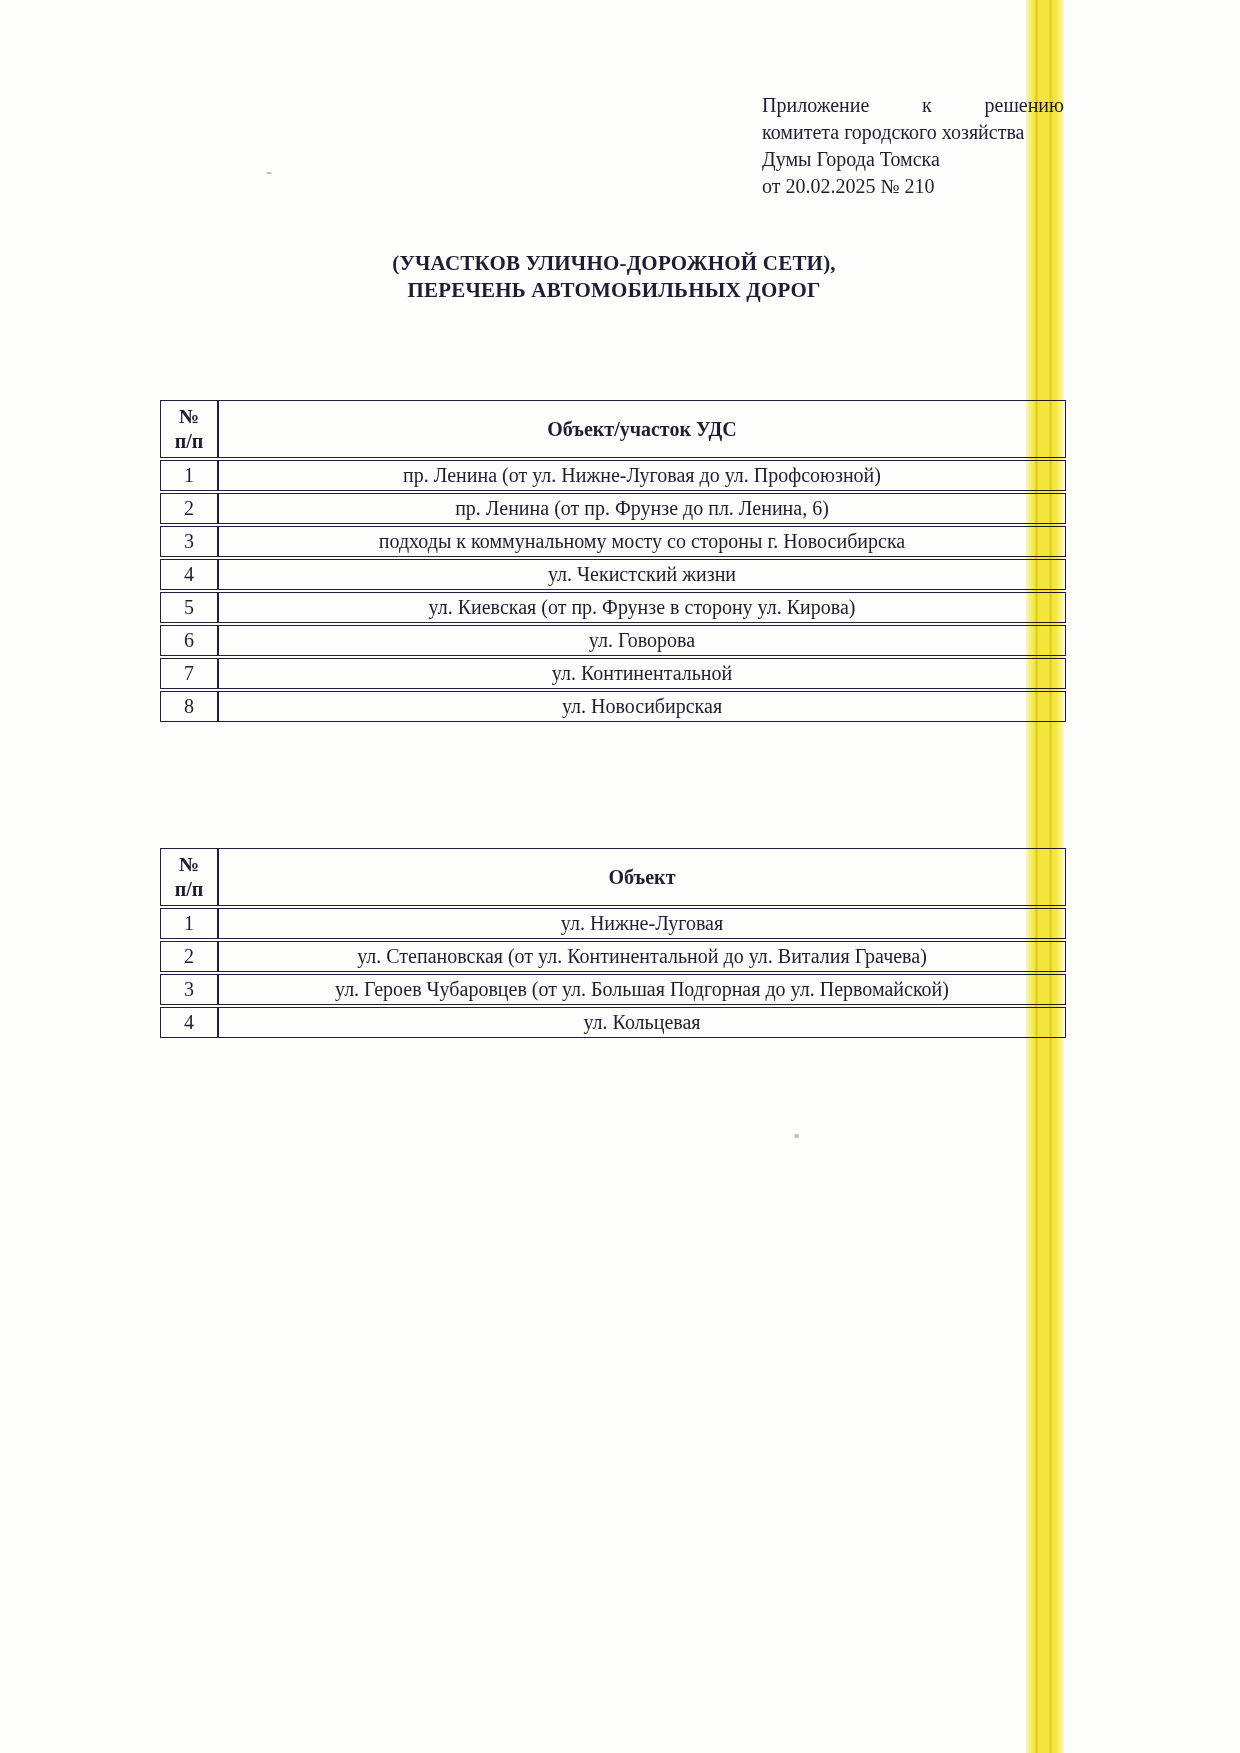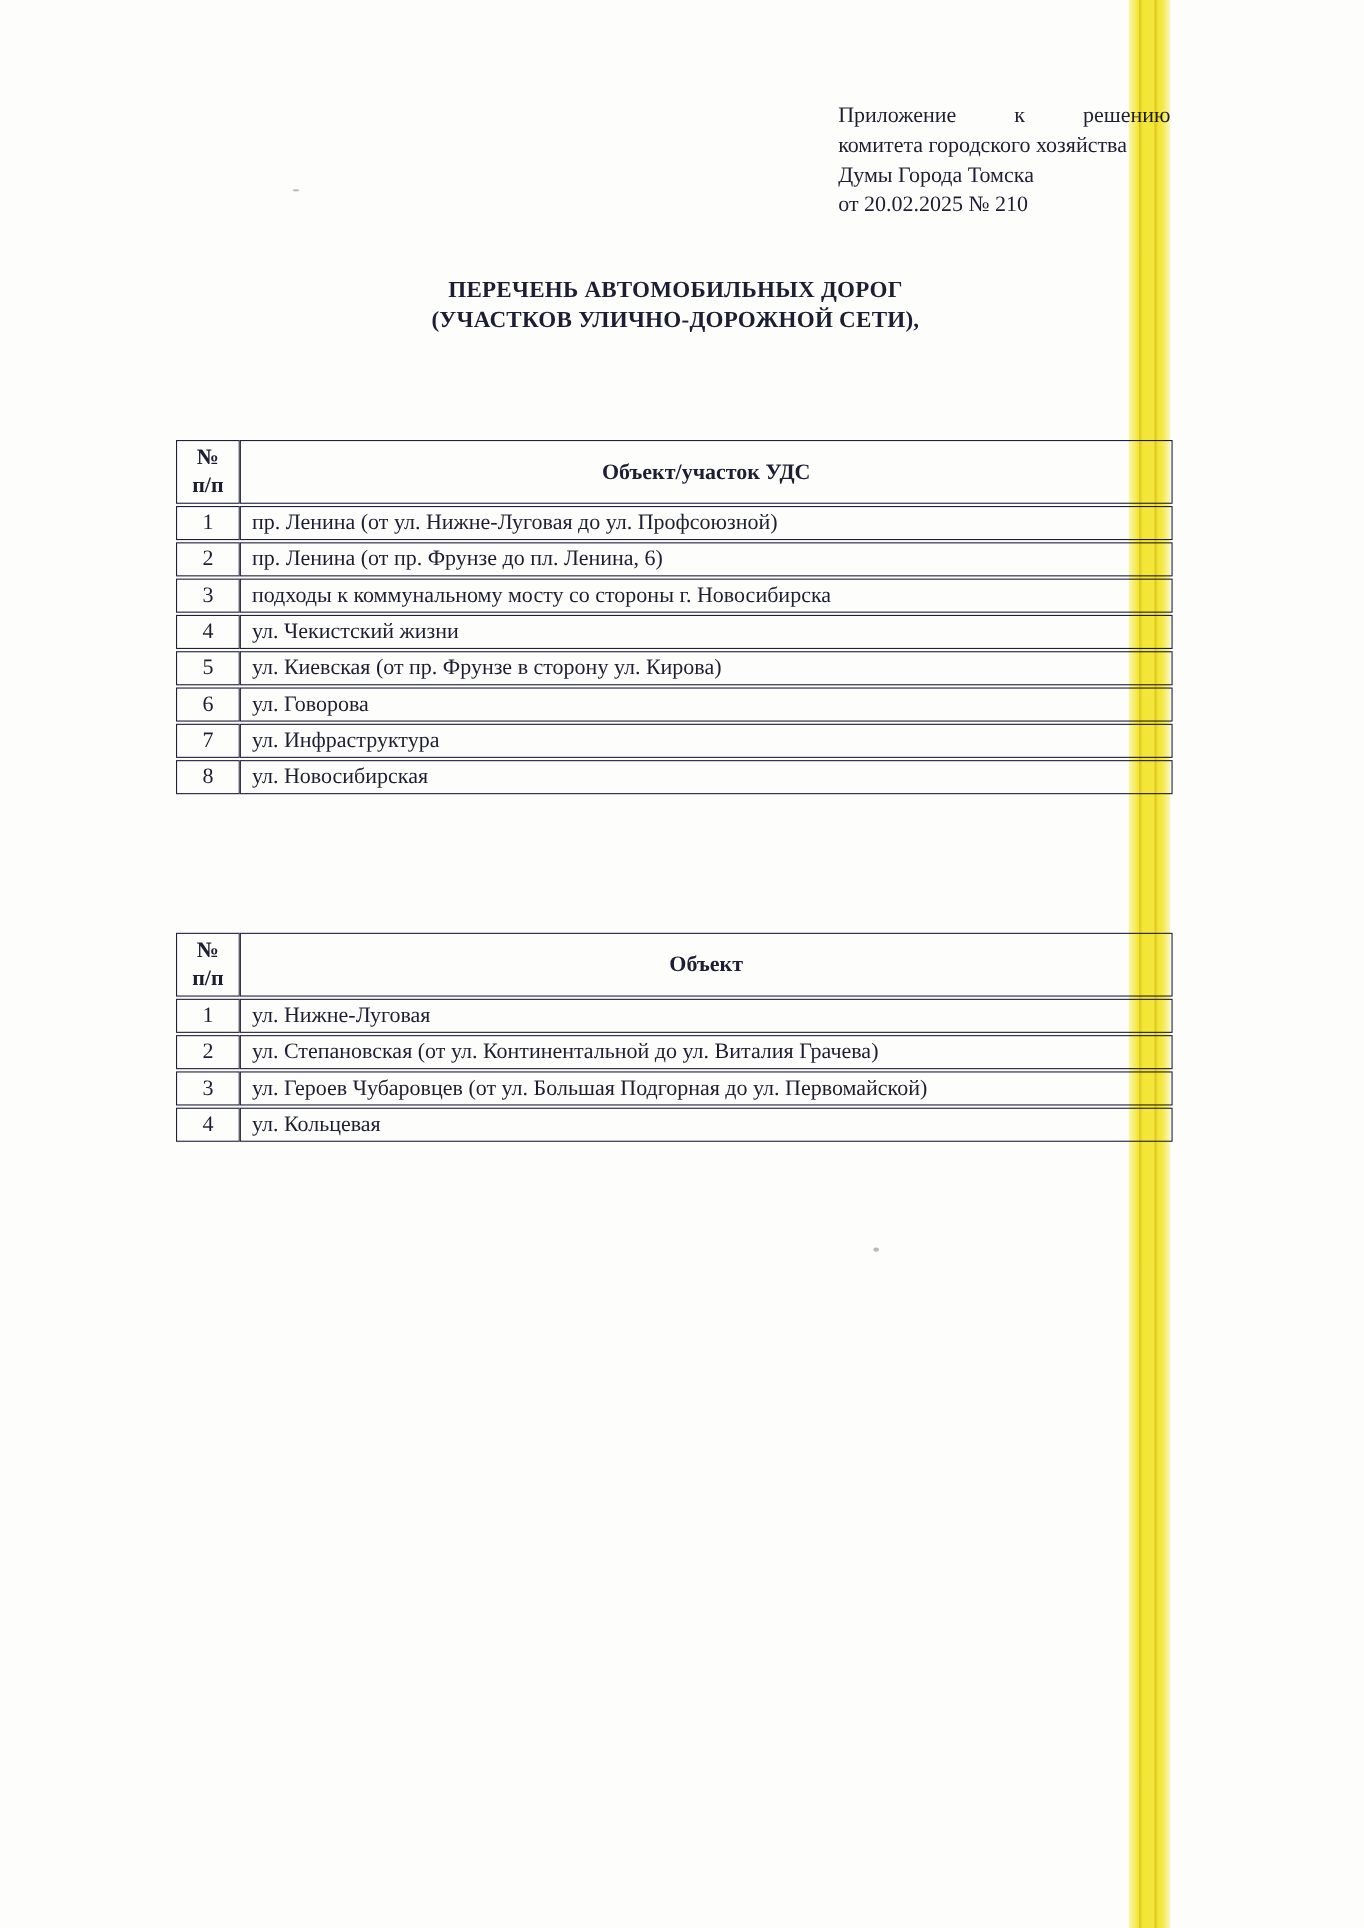--- a/index.html
+++ b/index.html
@@ -70,20 +70,21 @@
     text-align: center;
     height: 52px;
     line-height: 25px;
     padding: 2px 4px;
   }
   table.roads td {
     height: 27px;
     padding: 1px 10px;
     white-space: nowrap;
     overflow: hidden;
+    text-align: center;
   }
   table.roads td.num {
     text-align: center;
     padding: 1px 2px;
   }
 
   
   .yellow-stripe {
     position: absolute;
     top: 0;
@@ -116,22 +117,22 @@
 <div class="page">
 
   <div class="ref-block">
     <div class="justify-full">Приложение к решению</div>
     <div>комитета городского хозяйства</div>
     <div>Думы Города Томска</div>
     <div>от 20.02.2025 № 210</div>
   </div>
 
   <div class="doc-title">
+    <div>(УЧАСТКОВ УЛИЧНО-ДОРОЖНОЙ СЕТИ),</div>
     <div>ПЕРЕЧЕНЬ АВТОМОБИЛЬНЫХ ДОРОГ</div>
-    <div>(УЧАСТКОВ УЛИЧНО-ДОРОЖНОЙ СЕТИ),</div>
   </div>
 
 
   <table class="roads t1">
     <colgroup>
         <col class="numcol">
         <col>
       </colgroup>
     <thead>
       <tr>
@@ -162,21 +163,21 @@
       <tr>
         <td class="num">5</td>
         <td>ул. Киевская (от пр. Фрунзе в сторону ул. Кирова)</td>
       </tr>
       <tr>
         <td class="num">6</td>
         <td>ул. Говорова</td>
       </tr>
       <tr>
         <td class="num">7</td>
-        <td>ул. Инфраструктура</td>
+        <td>ул. Континентальной</td>
       </tr>
       <tr>
         <td class="num">8</td>
         <td>ул. Новосибирская</td>
       </tr>
     </tbody>
   </table>
 
 
   <table class="roads t2">

